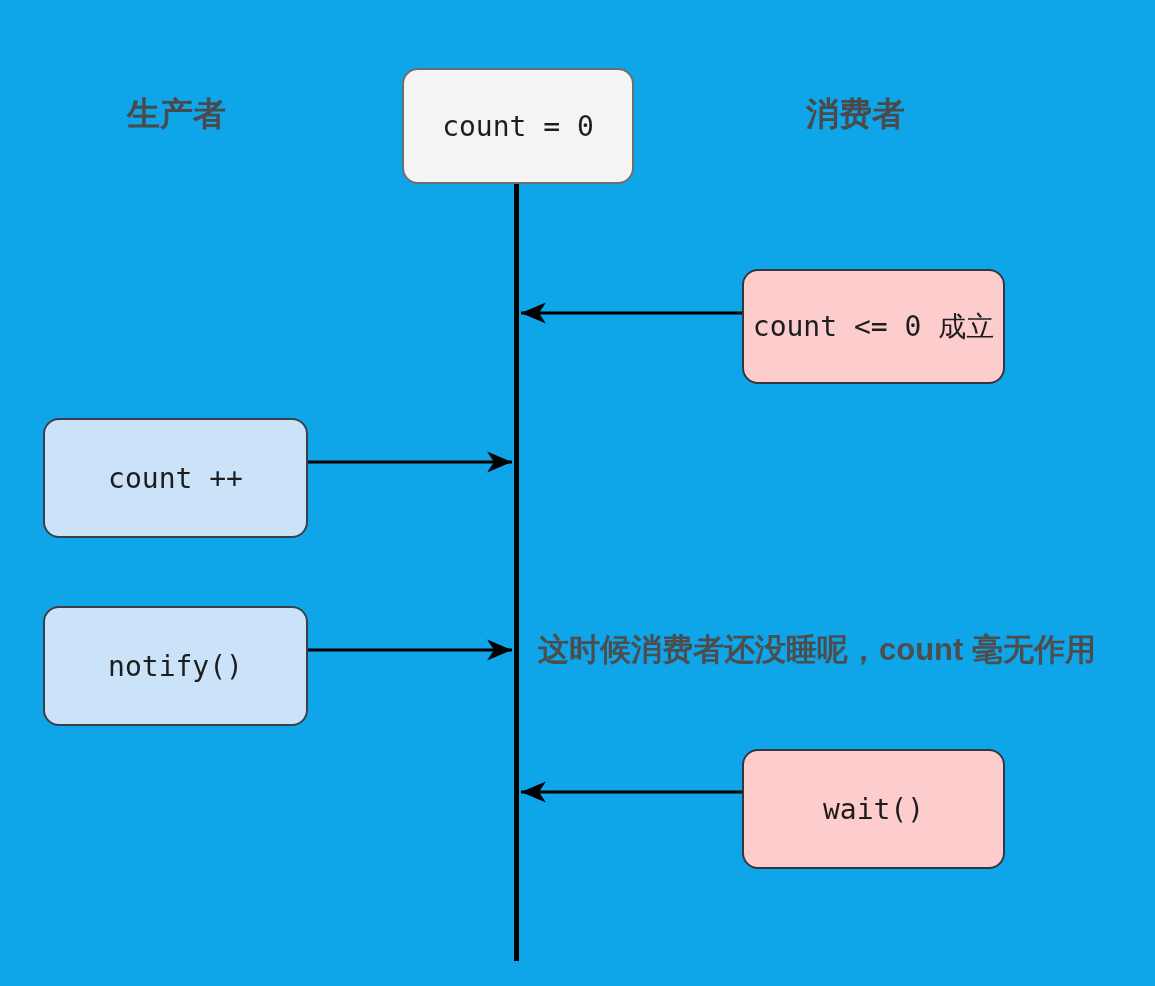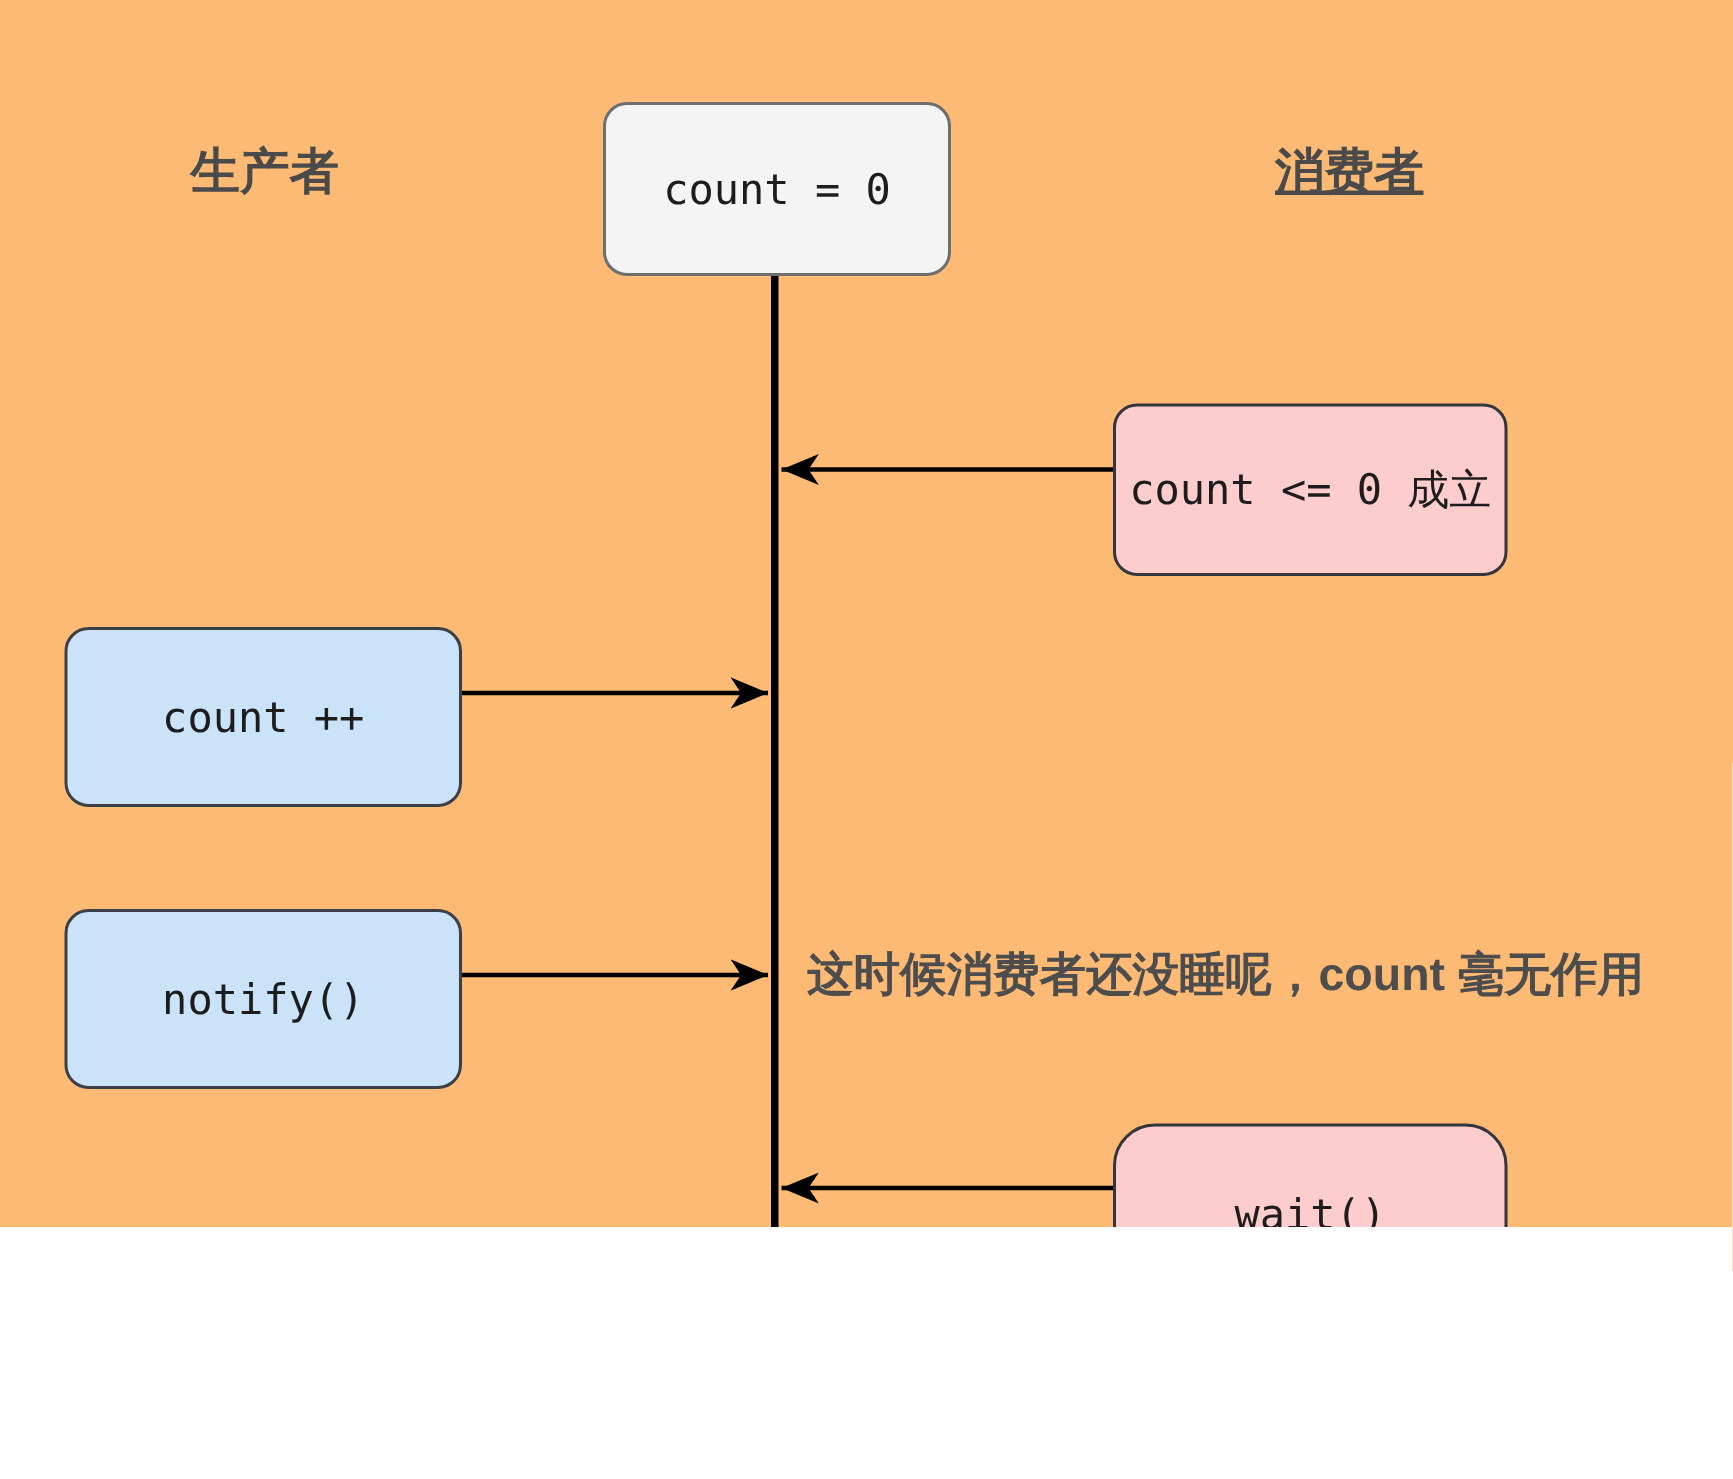--- a/index.html
+++ b/index.html
@@ -4,22 +4,22 @@
 <style>
   html, body {
     margin: 0;
     padding: 0;
     background: #ffffff;
     font-family: "Liberation Sans", sans-serif;
   }
   .canvas {
     position: relative;
     width: 1155px;
-    height: 818px;
-    background: #fdba74;
+    height: 986px;
+    background: #0ea5e9;
     overflow: hidden;
   }
   .svg-layer {
     position: absolute;
     left: 0;
     top: 0;
     width: 1155px;
     height: 986px;
     z-index: 1;
   }
@@ -49,31 +49,31 @@
     left: 43px; width: 265px; height: 120px;
   }
   .node.count-inc { top: 402px; }
   .node.notify   { top: 590px; }
   .node.consumer-box {
     background: var(--consumer-box-bg, #fdcccc);
     border: 2px solid var(--consumer-box-border, #33373d);
     left: 742px; width: 263px;
   }
   .node.count-check { top: 253px; height: 115px; }
-  .node.wait        { top: 733px; height: 120px; border-radius: 28px; }
+  .node.wait        { top: 733px; height: 120px; }
   .lane-title {
     position: absolute;
     z-index: 2;
     font-weight: bold;
     font-size: 33px;
     color: var(--heading-text, #4a4a4a);
     white-space: nowrap;
   }
   .lane-title.producer { left: 127px; top: 92px; }
-  .lane-title.consumer { left: 850px; top: 92px; text-decoration: underline; }
+  .lane-title.consumer { left: 806px; top: 92px; }
   .annotation {
     position: absolute;
     z-index: 2;
     left: 538px; top: 628px;
     height: 44px;
     line-height: 44px;
     font-weight: bold;
     font-size: 31px;
     color: var(--annotation-text, #4d4d4d);
     white-space: nowrap;

